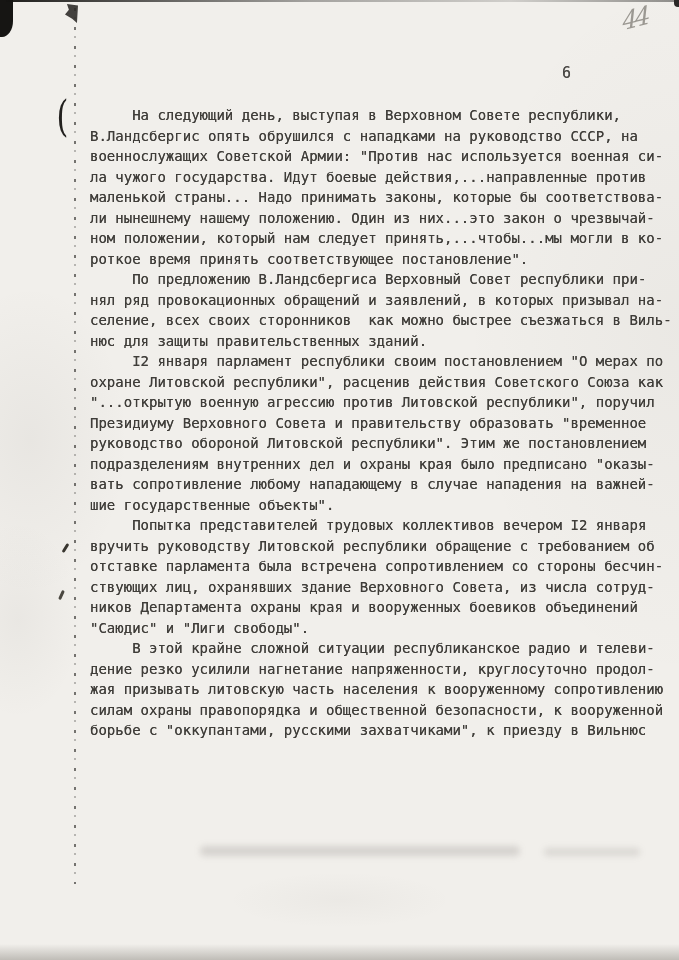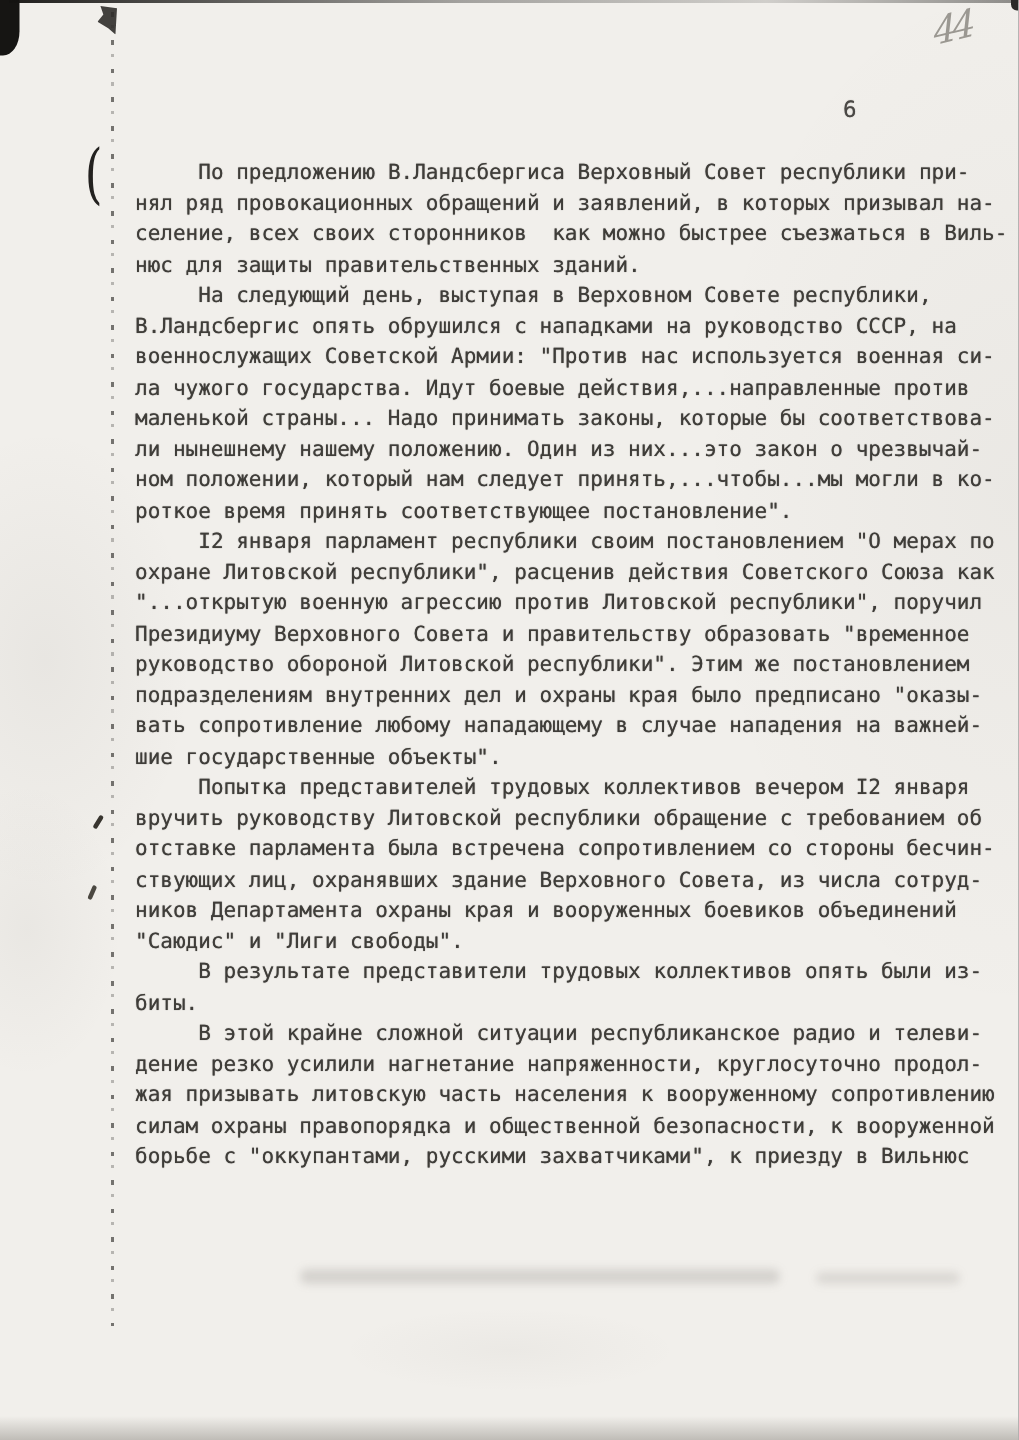--- a/index.html
+++ b/index.html
@@ -112,48 +112,46 @@
   <div class="fold-line"></div>
 
   <div class="hw-corner">44</div>
   <div class="hw-paren">(</div>
   <div class="hw-tick hw-tick-1"></div>
   <div class="hw-tick hw-tick-2"></div>
 
   <div class="page-number">6</div>
 
   <main class="text-block">
-    <p class="para">     По предложению В.Ландсбергиса Верховный Совет республики при-
-нял ряд провокационных обращений и заявлений, в которых призывал на-
-селение, всех своих сторонников  как можно быстрее съезжаться в Виль-
-нюс для защиты правительственных зданий.</p>
     <p class="para">     На следующий день, выступая в Верховном Совете республики,
 В.Ландсбергис опять обрушился с нападками на руководство СССР, на
 военнослужащих Советской Армии: "Против нас используется военная си-
 ла чужого государства. Идут боевые действия,...направленные против
 маленькой страны... Надо принимать законы, которые бы соответствова-
 ли нынешнему нашему положению. Один из них...это закон о чрезвычай-
 ном положении, который нам следует принять,...чтобы...мы могли в ко-
 роткое время принять соответствующее постановление".</p>
+    <p class="para">     По предложению В.Ландсбергиса Верховный Совет республики при-
+нял ряд провокационных обращений и заявлений, в которых призывал на-
+селение, всех своих сторонников  как можно быстрее съезжаться в Виль-
+нюс для защиты правительственных зданий.</p>
     <p class="para">     I2 января парламент республики своим постановлением "О мерах по
 охране Литовской республики", расценив действия Советского Союза как
 "...открытую военную агрессию против Литовской республики", поручил
 Президиуму Верховного Совета и правительству образовать "временное
 руководство обороной Литовской республики". Этим же постановлением
 подразделениям внутренних дел и охраны края было предписано "оказы-
 вать сопротивление любому нападающему в случае нападения на важней-
 шие государственные объекты".</p>
     <p class="para">     Попытка представителей трудовых коллективов вечером I2 января
 вручить руководству Литовской республики обращение с требованием об
 отставке парламента была встречена сопротивлением со стороны бесчин-
 ствующих лиц, охранявших здание Верховного Совета, из числа сотруд-
 ников Департамента охраны края и вооруженных боевиков объединений
 "Саюдис" и "Лиги свободы".</p>
-    <p class="para">     В результате представители трудовых коллективов опять были из-
-биты.</p>
     <p class="para">     В этой крайне сложной ситуации республиканское радио и телеви-
 дение резко усилили нагнетание напряженности, круглосуточно продол-
 жая призывать литовскую часть населения к вооруженному сопротивлению
 силам охраны правопорядка и общественной безопасности, к вооруженной
 борьбе с "оккупантами, русскими захватчиками", к приезду в Вильнюс</p>
   </main>
 
   <div class="smudge smudge-1"></div>
   <div class="smudge smudge-2"></div>
   <div class="bottom-shade"></div>

